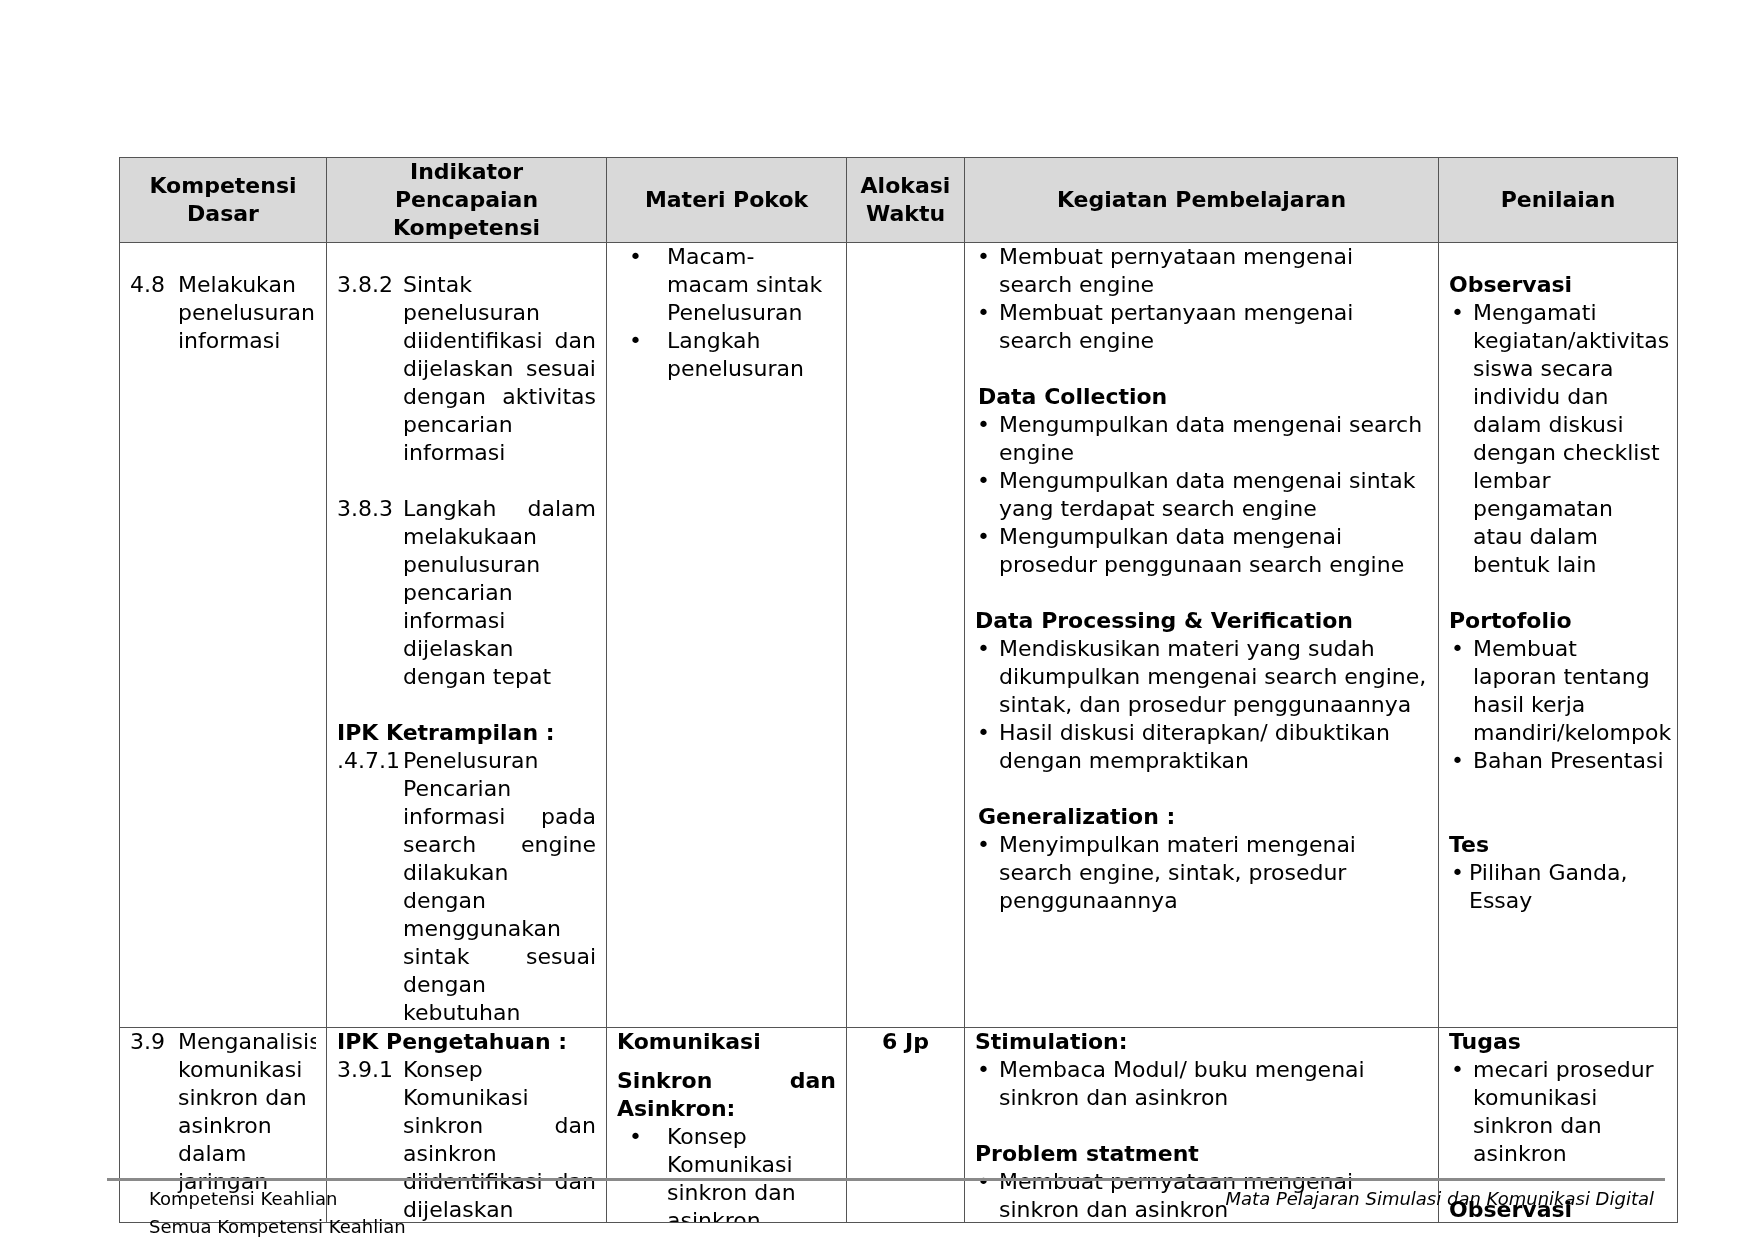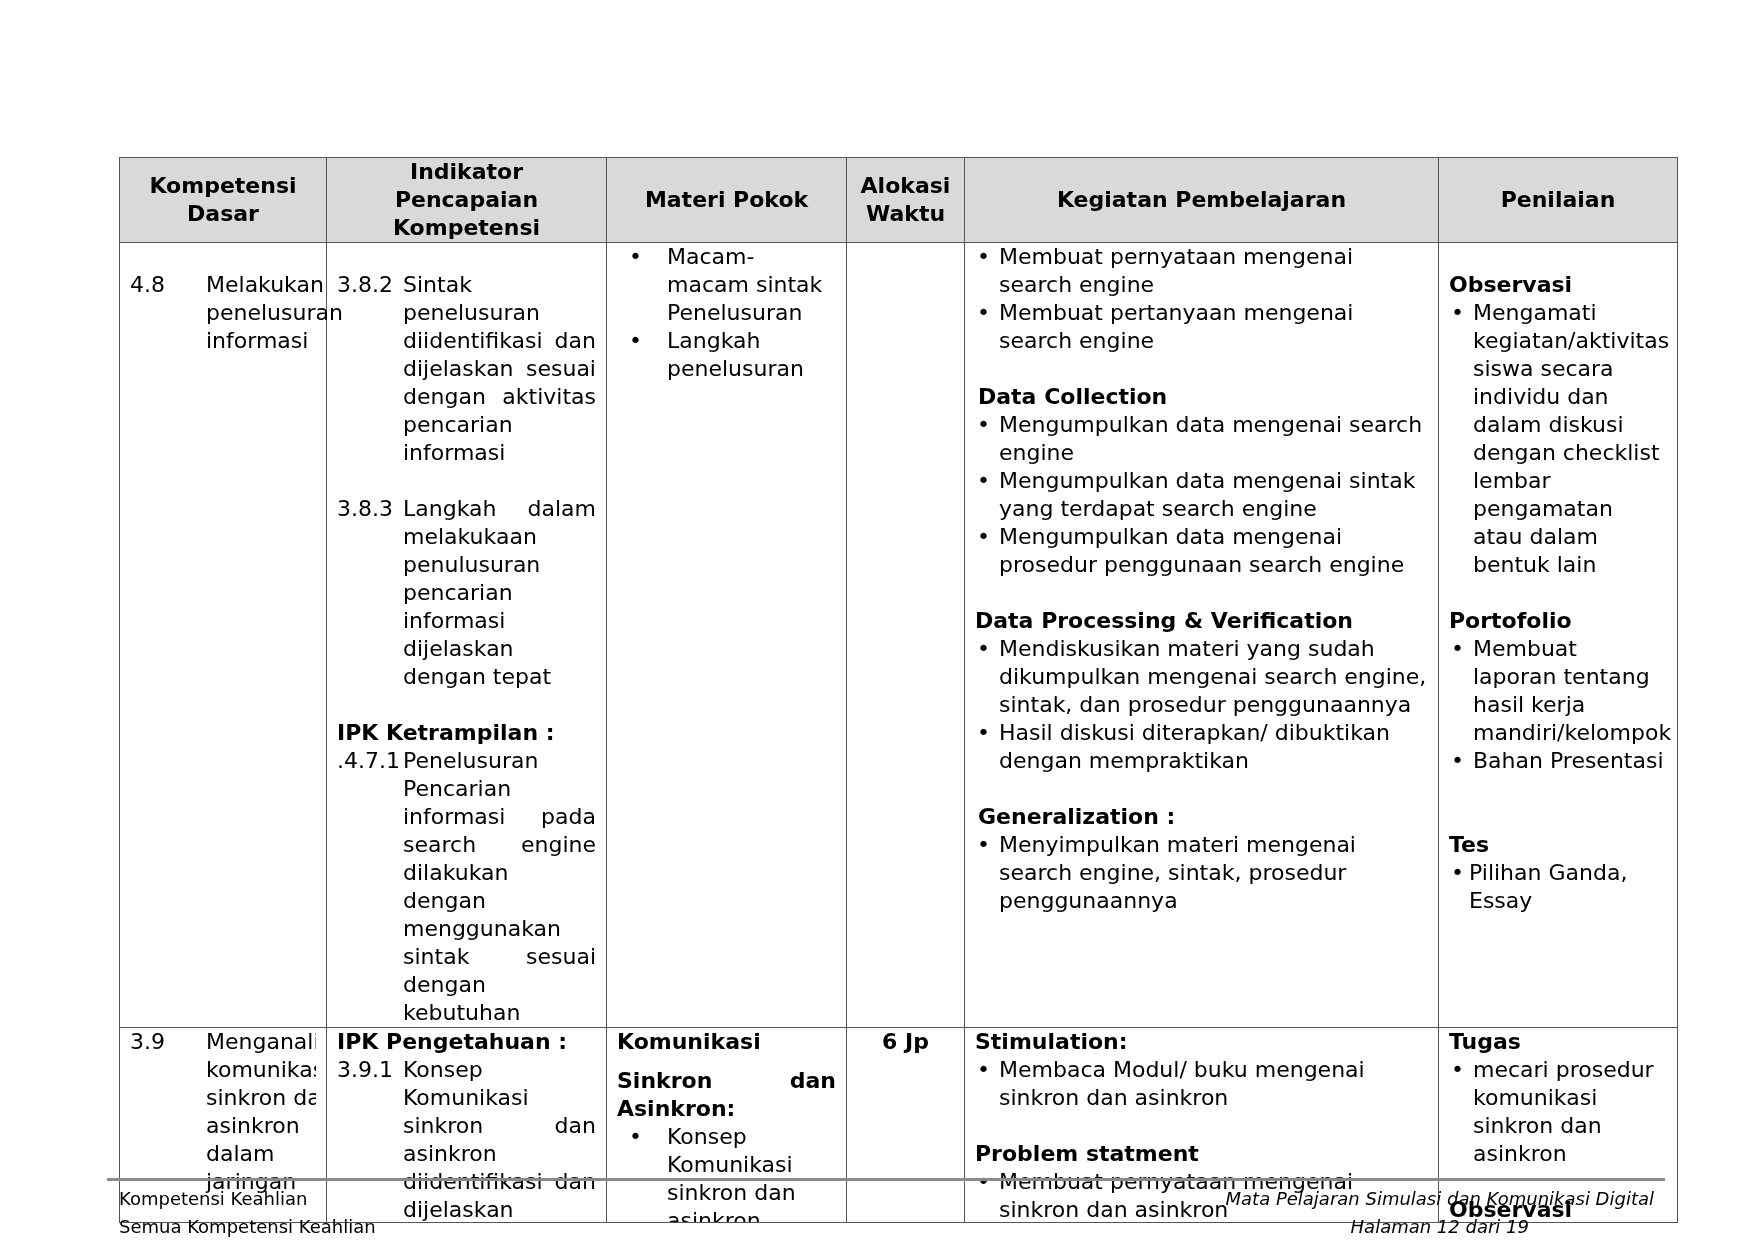--- a/index.html
+++ b/index.html
@@ -9,36 +9,36 @@
   table.rpp { position: absolute; left: 119px; top: 149px; width: 1558px;
               border-collapse: collapse; table-layout: fixed; }
   table.rpp th, table.rpp td { border: 1.5px solid #555; vertical-align: top;
               font-size: 22px; line-height: 28px; padding: 0 10px; }
   table.rpp th { background: #d9d9d9; font-weight: bold; text-align: center;
               vertical-align: middle; height: 80px; font-size: 22px; line-height: 28px; }
   .row1 td { height: 726px; margin-top: 22px; }
   .row2 td { height: 194px; overflow: hidden; }
   .clip { height: 194px; overflow: hidden; }
   .b { font-weight: bold; }
-  .kd { display: flex; gap: 28px; }
+  .kd { display: flex; }
   .kd .num { width: 48px; flex: none; }
   .ind { display: flex; }
   .ind .num { width: 66px; flex: none; }
   .ind .txt { text-align: justify; text-align-last: left; flex: 1; }
   ul.blt { list-style: none; margin: 0; padding: 0; }
   ul.blt li { position: relative; padding-left: 24px; }
   ul.blt li::before { content: "\2022"; position: absolute; left: 2px; top: 0; }
   ul.blt.wide li { padding-left: 50px; }
   ul.blt.wide li::before { left: 12px; }
   .gap { height: 28px; }
   .center { text-align: center; }
   .footer-rule { position: absolute; left: 107px; top: 1170px; width: 1558px;
                  height: 0; border-top: 3px solid #8a8a8a; }
   .footer { position: absolute; top: 1177px; font-size: 18px; line-height: 28px; color: #000; }
-  .footer.left { left: 119px; }
+  .footer.left { left: 119px; padding-left: 30px; }
   .footer.right { right: 101px; text-align: center; font-style: italic; }
   .justify-pair { display: flex; justify-content: space-between; margin-top: 11px; }
 </style>
 </head>
 <body>
 
 <div class="page">
   <table class="rpp">
     <colgroup>
       <col style="width:207px">
@@ -212,15 +212,14 @@
     </tbody>
   </table>
 
   <div class="footer-rule"></div>
   <div class="footer left">
     <div>Kompetensi Keahlian</div>
     <div>Semua Kompetensi Keahlian</div>
   </div>
   <div class="footer right">
     <div>Mata Pelajaran Simulasi dan Komunikasi Digital</div>
-    <div>Halaman 12 dari 19</div>
   </div>
 </div>
 
 </body></html>

